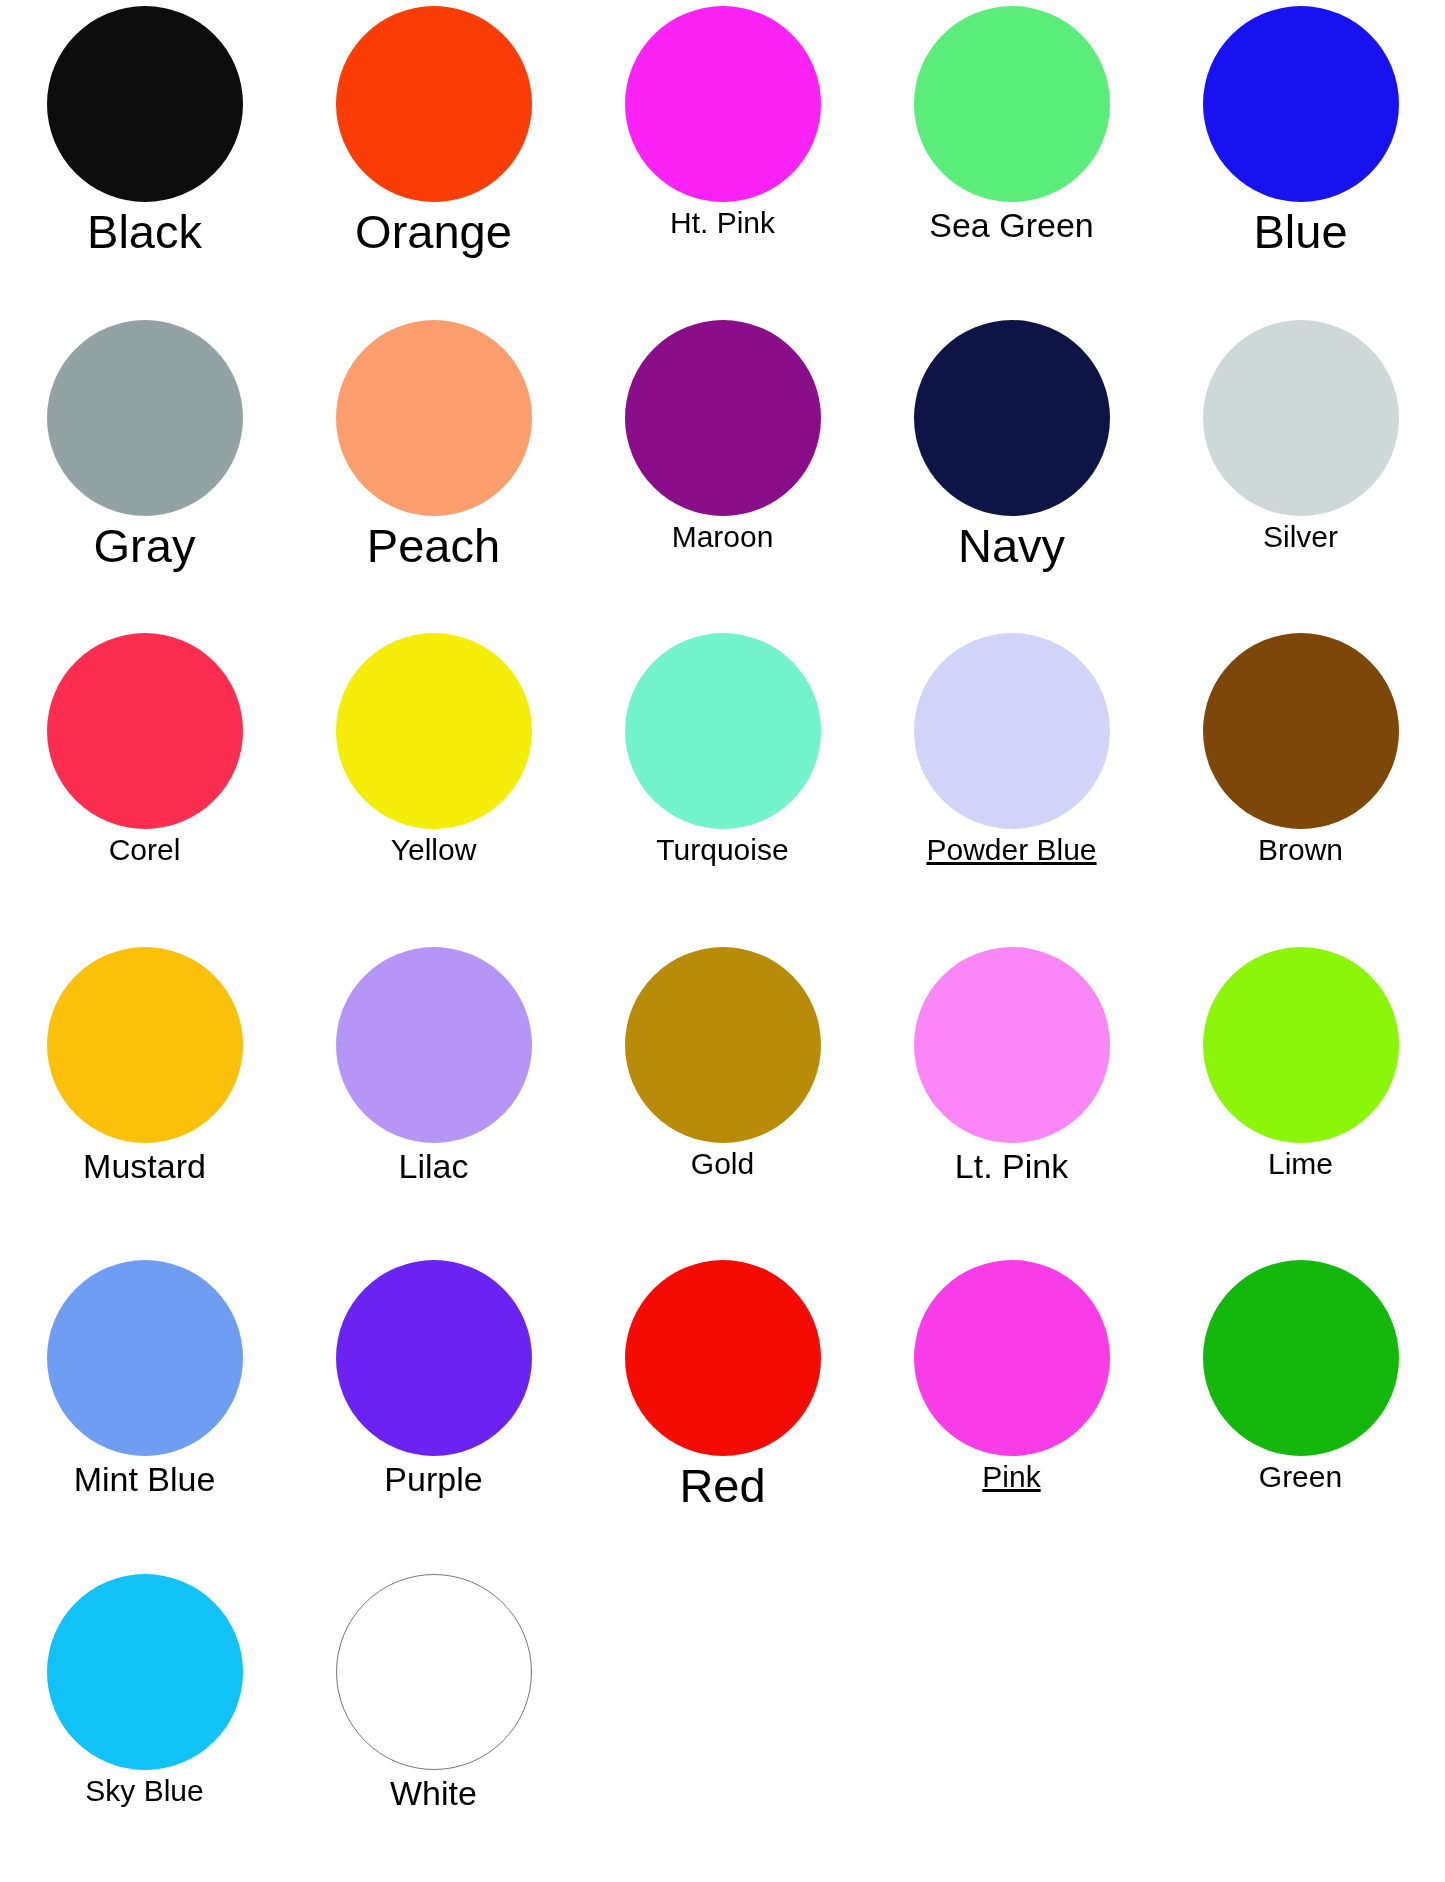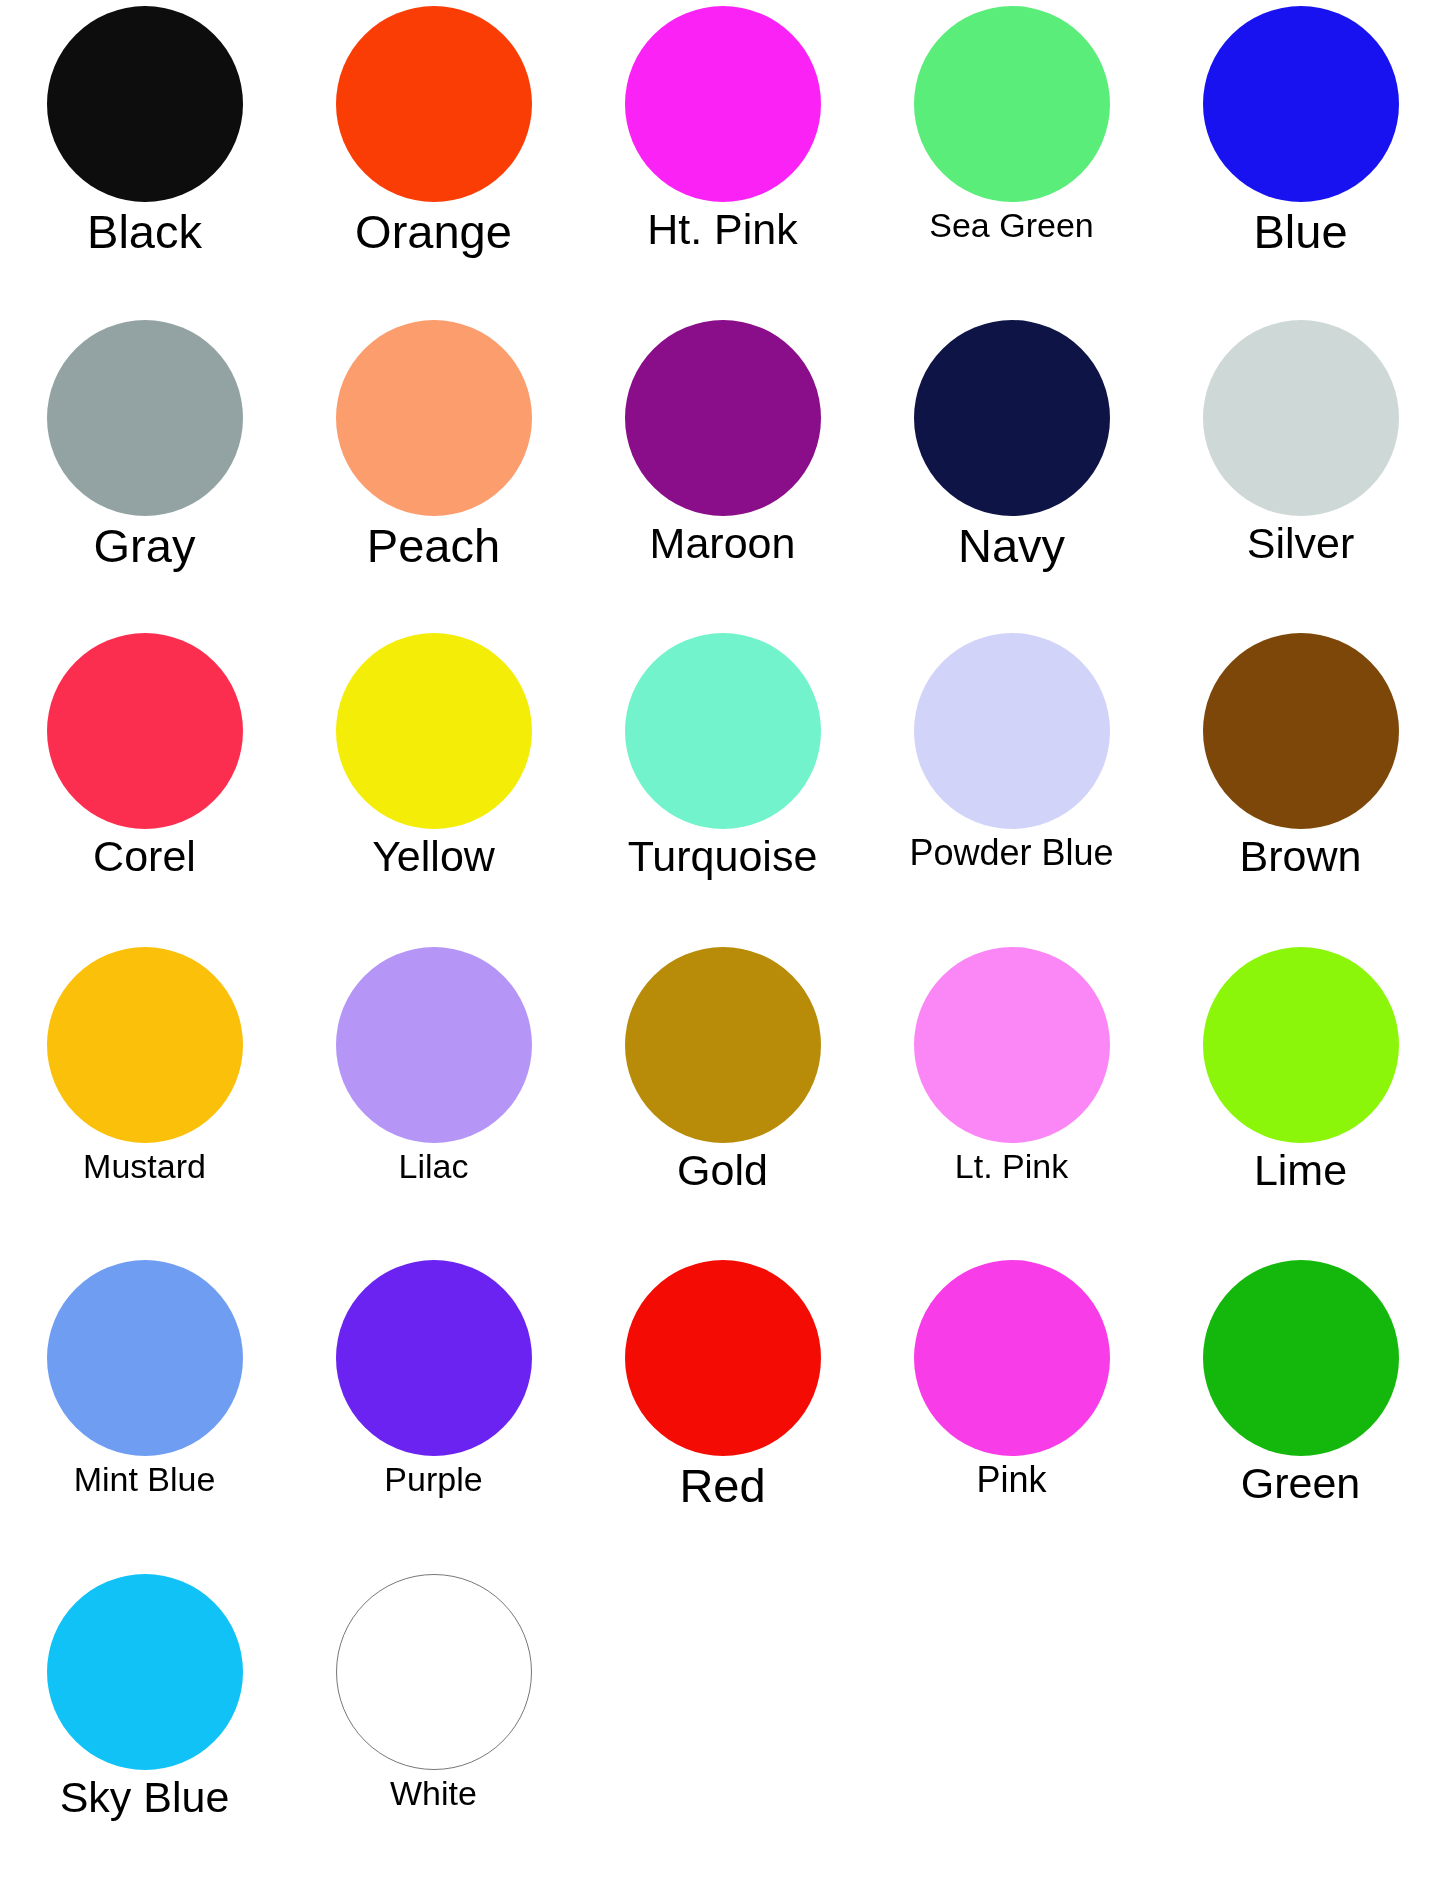--- a/index.html
+++ b/index.html
@@ -50,23 +50,23 @@
     margin-top: 6px;
     font-family: "Liberation Sans", sans-serif;
     color: #000000;
     line-height: 1.0;
     white-space: nowrap;
     text-align: center;
   }
 
   
   .lbl-xl { font-size: 47px; }
-  .lbl-lg { font-size: 43px; }
+  .lbl-lg { font-size: 30px; }
   .lbl-md { font-size: 34px; }
-  .lbl-sm { font-size: 36px; }
+  .lbl-sm { font-size: 30px; text-decoration: underline; }
 </style>
 </head>
 <body>
 
 <div id="palette-grid">
     <div class="swatch-cell">
       <div class="swatch-dot" style="background: rgb(13, 13, 13);"></div>
       <div class="swatch-label lbl-xl">Black</div>
     </div>
     <div class="swatch-cell">

